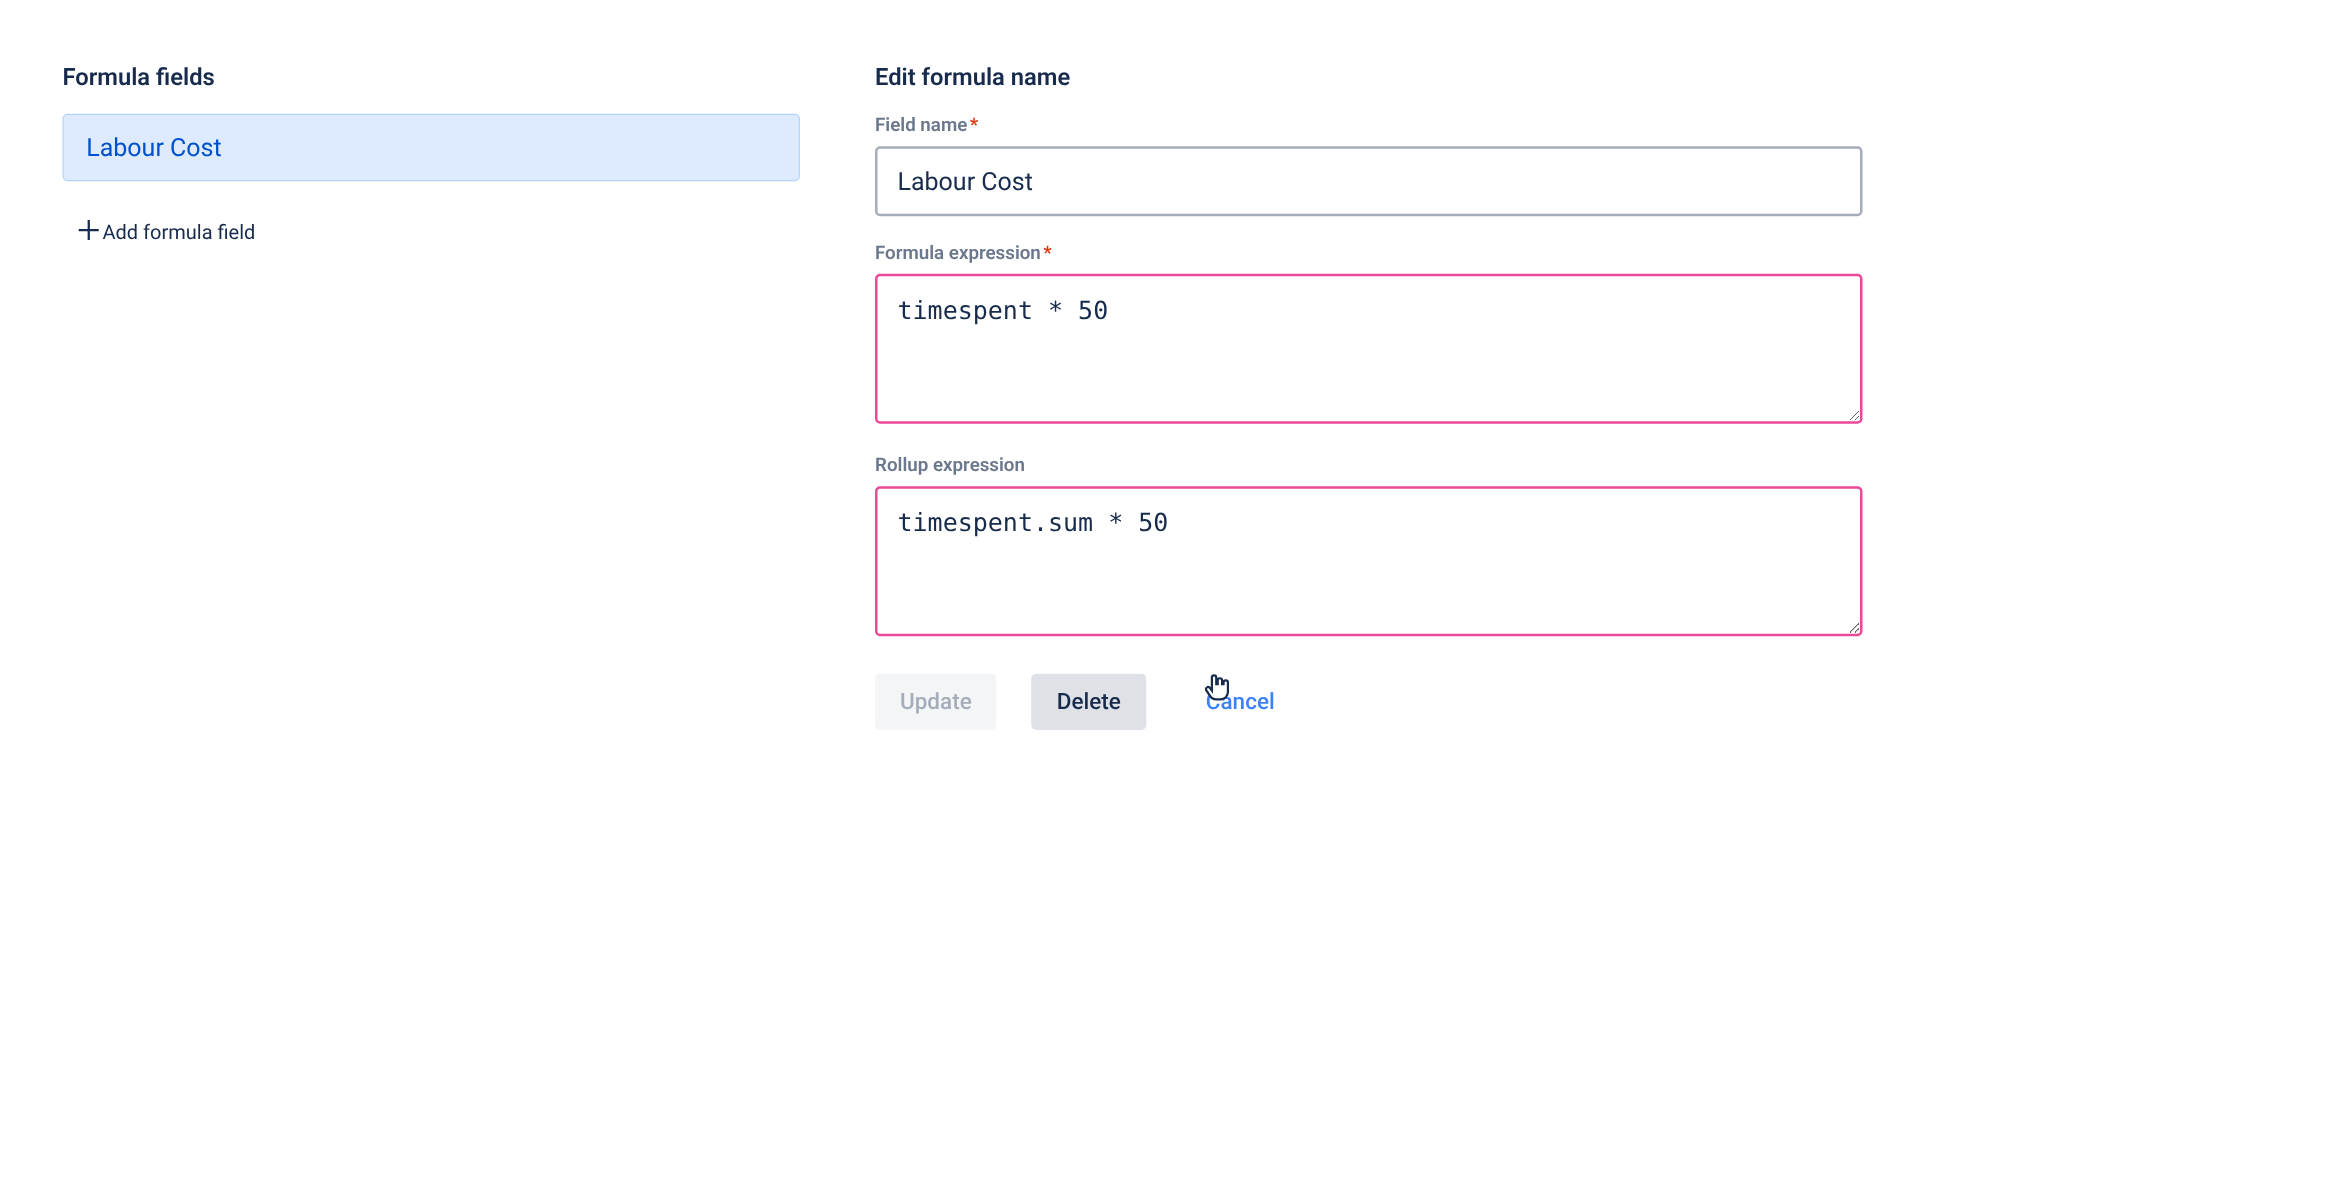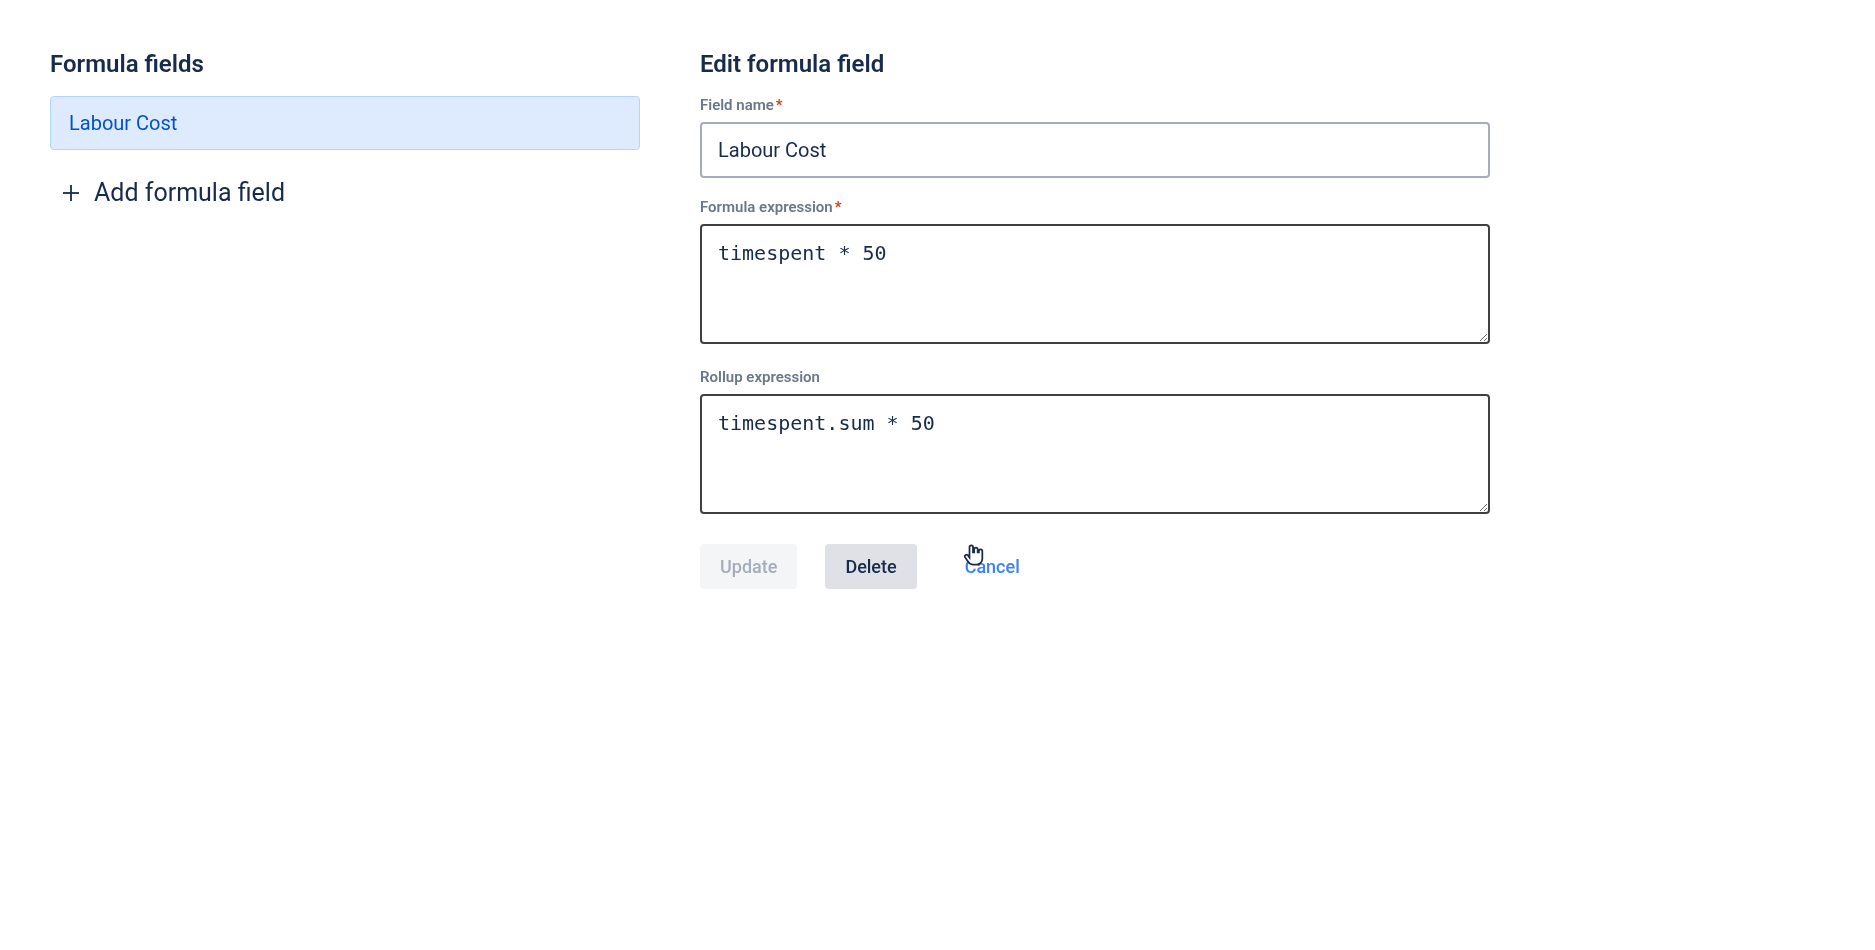--- a/index.html
+++ b/index.html
@@ -20,41 +20,40 @@
     }
     .sidebar {
       width: 590px;
       flex-shrink: 0;
     }
     .main {
       flex: 1;
       max-width: 790px;
     }
     h2 {
-      font-size: 24px;
+      font-size: 19px;
       font-weight: 600;
       color: #172B4D;
       margin-bottom: 18px;
     }
     .formula-item {
       background: #DEEBFF;
       border: 1px solid #B3D4FF;
       border-radius: 4px;
       padding: 14px 18px;
       font-size: 20px;
       color: #0052CC;
       margin-bottom: 14px;
       cursor: pointer;
     }
     .add-button {
       display: flex;
-      align-items: center;
-      gap: 12px;
+      align-items: flex-end;
       padding: 14px 18px 14px 10px;
-      font-size: 25px;
+      font-size: 16px;
       color: #172B4D;
       cursor: pointer;
       background: transparent;
       border: none;
       font-family: inherit;
     }
     .plus-icon {
       width: 22px;
       height: 22px;
       display: inline-flex;
@@ -86,21 +85,21 @@
       border: 2px solid #A5ADBA;
       border-radius: 4px;
       background: #ffffff;
       font-family: inherit;
     }
     .textarea-input {
       width: 100%;
       padding: 12px 16px;
       font-size: 20px;
       color: #172B4D;
-      border: 2px solid #404040;
+      border: 2px solid #ec4899;
       border-radius: 4px;
       background: #ffffff;
       font-family: ui-monospace, SFMono-Regular, "SF Mono", Menlo, Monaco, Consolas, monospace;
       resize: vertical;
       min-height: 120px;
       line-height: 1.5;
     }
     .button-row {
       display: flex;
       gap: 28px;
@@ -156,21 +155,21 @@
         <svg width="20" height="20" viewBox="0 0 20 20" fill="none" stroke="currentColor" stroke-width="1.8">
           <line x1="10" y1="2" x2="10" y2="18"></line>
           <line x1="2" y1="10" x2="18" y2="10"></line>
         </svg>
       </span>
       <span>Add formula field</span>
     </button>
   </div>
 
   <div class="main">
-    <h2>Edit formula field</h2>
+    <h2>Edit formula name</h2>
 
     <div class="form-group">
       <label class="form-label">
         <span>Field name</span><span class="required">*</span>
       </label>
       <input type="text" class="text-input" value="Labour Cost" style="">
     </div>
 
     <div class="form-group">
     </div>

